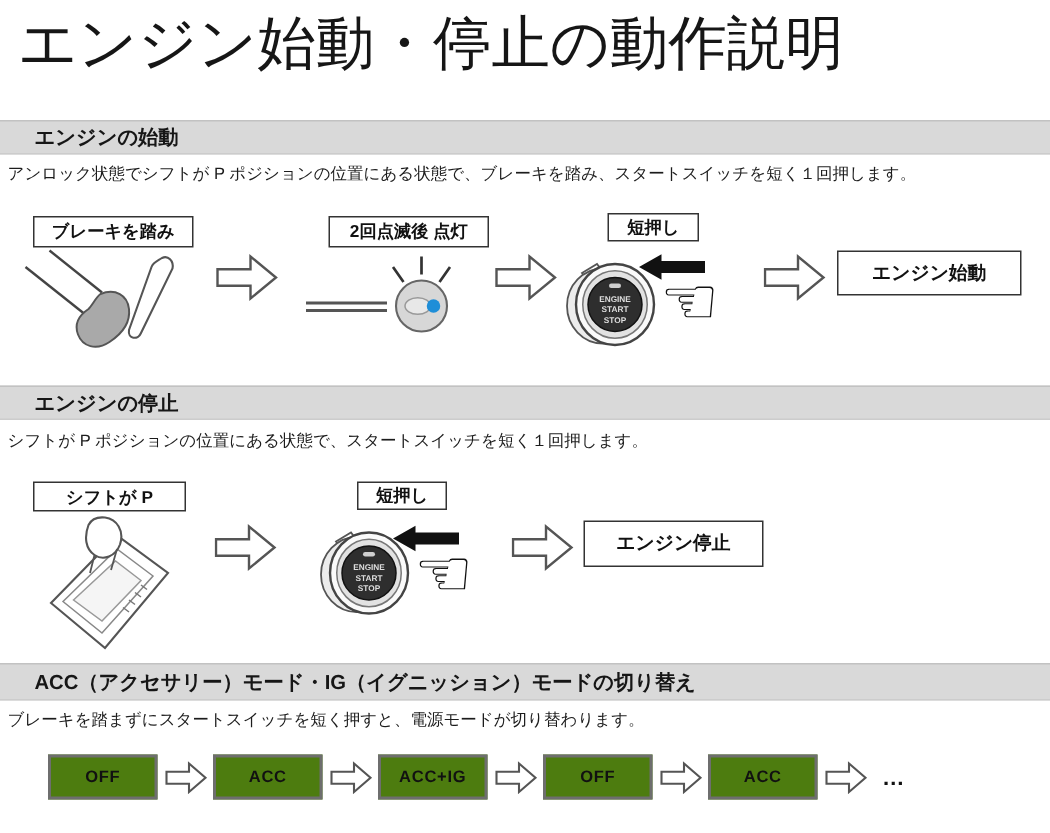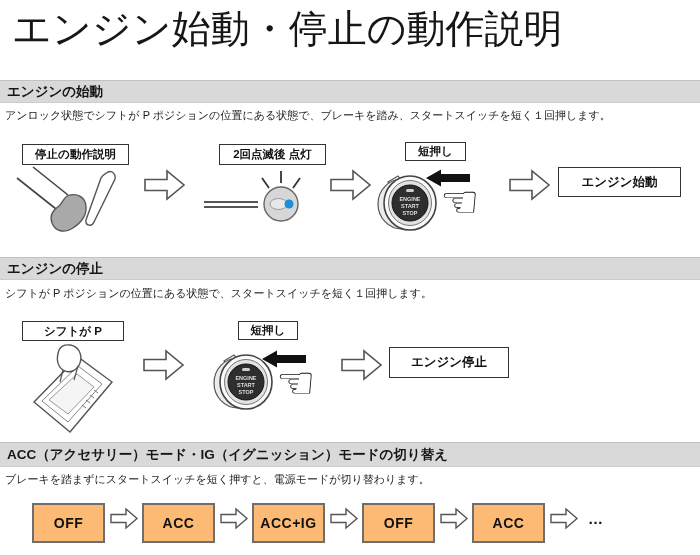--- a/index.html
+++ b/index.html
@@ -3,51 +3,51 @@
 <meta charset="utf-8">
 <style>
   html,body{margin:0;padding:0;background:#fff;}
   .page{position:relative;width:700px;height:555px;background:#ffffff;overflow:hidden;
         font-family:"Liberation Sans","DejaVu Sans",sans-serif;color:#111;}
   .abs{position:absolute;}
   .title{position:absolute;left:12px;top:2px;margin:0;font-size:39px;font-weight:400;
          letter-spacing:0px;color:#161616;white-space:nowrap;}
   .secbar{position:absolute;left:0;width:700px;height:23px;background:#d9d9d9;
           border-top:1px solid #c2c2c2;border-bottom:1px solid #cccccc;box-sizing:border-box;}
-  .secbar .bartext{display:block;padding-left:7px;font-size:13.5px;font-weight:700;
+  .secbar .bartext{display:block;padding-left:23px;font-size:13.5px;font-weight:700;
           line-height:21px;color:#161616;white-space:nowrap;}
   .desc{position:absolute;left:5px;margin:0;font-size:11px;color:#1c1c1c;white-space:nowrap;}
   .labelbox{position:absolute;box-sizing:border-box;border:1.4px solid #333;background:#fff;
           display:flex;align-items:center;justify-content:center;font-size:11.5px;font-weight:600;
           color:#111;white-space:nowrap;}
   .resultbox{position:absolute;box-sizing:border-box;border:1.4px solid #333;background:#fff;
           display:flex;align-items:center;justify-content:center;font-size:12.5px;font-weight:600;
           color:#111;white-space:nowrap;}
-  .modebox{position:absolute;box-sizing:border-box;width:73px;height:40px;border:2px solid #6e6e6e;
-          background:#fdba74;display:flex;align-items:center;justify-content:center;
-          font-size:14px;font-weight:700;letter-spacing:0.5px;color:#111;}
+  .modebox{position:absolute;box-sizing:border-box;width:73px;height:30px;border:2px solid #6e6e6e;
+          background:#4d7c0f;display:flex;align-items:center;justify-content:center;
+          font-size:11px;font-weight:700;letter-spacing:0.5px;color:#111;}
   .hand{position:absolute;font-size:44px;line-height:1;color:#111;
         font-family:"DejaVu Sans",sans-serif;}
   .ellipsis{position:absolute;font-size:15px;font-weight:900;letter-spacing:2px;color:#111;
         display:flex;align-items:center;}
   svg{display:block;}
 </style>
 </head>
 <body>
 
 <div class="page">
 
   <h1 class="title">エンジン始動・停止の動作説明</h1>
 
   <div class="secbar" style="top:80px;">
     <span class="bartext">エンジンの始動</span>
   </div>
   <p class="desc" style="top:108px;">アンロック状態でシフトが P ポジションの位置にある状態で、ブレーキを踏み、スタートスイッチを短く１回押します。</p>
 
-  <div class="labelbox" style="left:22px;top:144px;width:107px;height:21px;">停止の動作説明</div>
+  <div class="labelbox" style="left:22px;top:144px;width:107px;height:21px;">ブレーキを踏み</div>
   <div class="abs" style="left:15px;top:166px;">
     <svg width="125" height="78" viewBox="0 0 125 78">
       <path d="M2,12 L41,43" stroke="#444" stroke-width="1.6" fill="none"></path>
       <path d="M18,1 L53,29" stroke="#444" stroke-width="1.6" fill="none"></path>
       <path d="M93,6 C97,4 101,8 100,13 L79,56 C77,61 70,60 71,54 L86,12 C87,9 90,8 93,6 Z" fill="#ffffff" stroke="#555" stroke-width="1.4"></path>
       <path d="M52,30 C62,26 70,31 71,40 C72,49 67,56 58,62 C49,68 40,65 37,57 C34,49 38,44 44,40 C47,37 49,32 52,30 Z" fill="#a9a9a9" stroke="#555" stroke-width="1.3"></path>
     </svg>
   </div>
 
   <div class="abs" style="left:144px;top:168px;">

